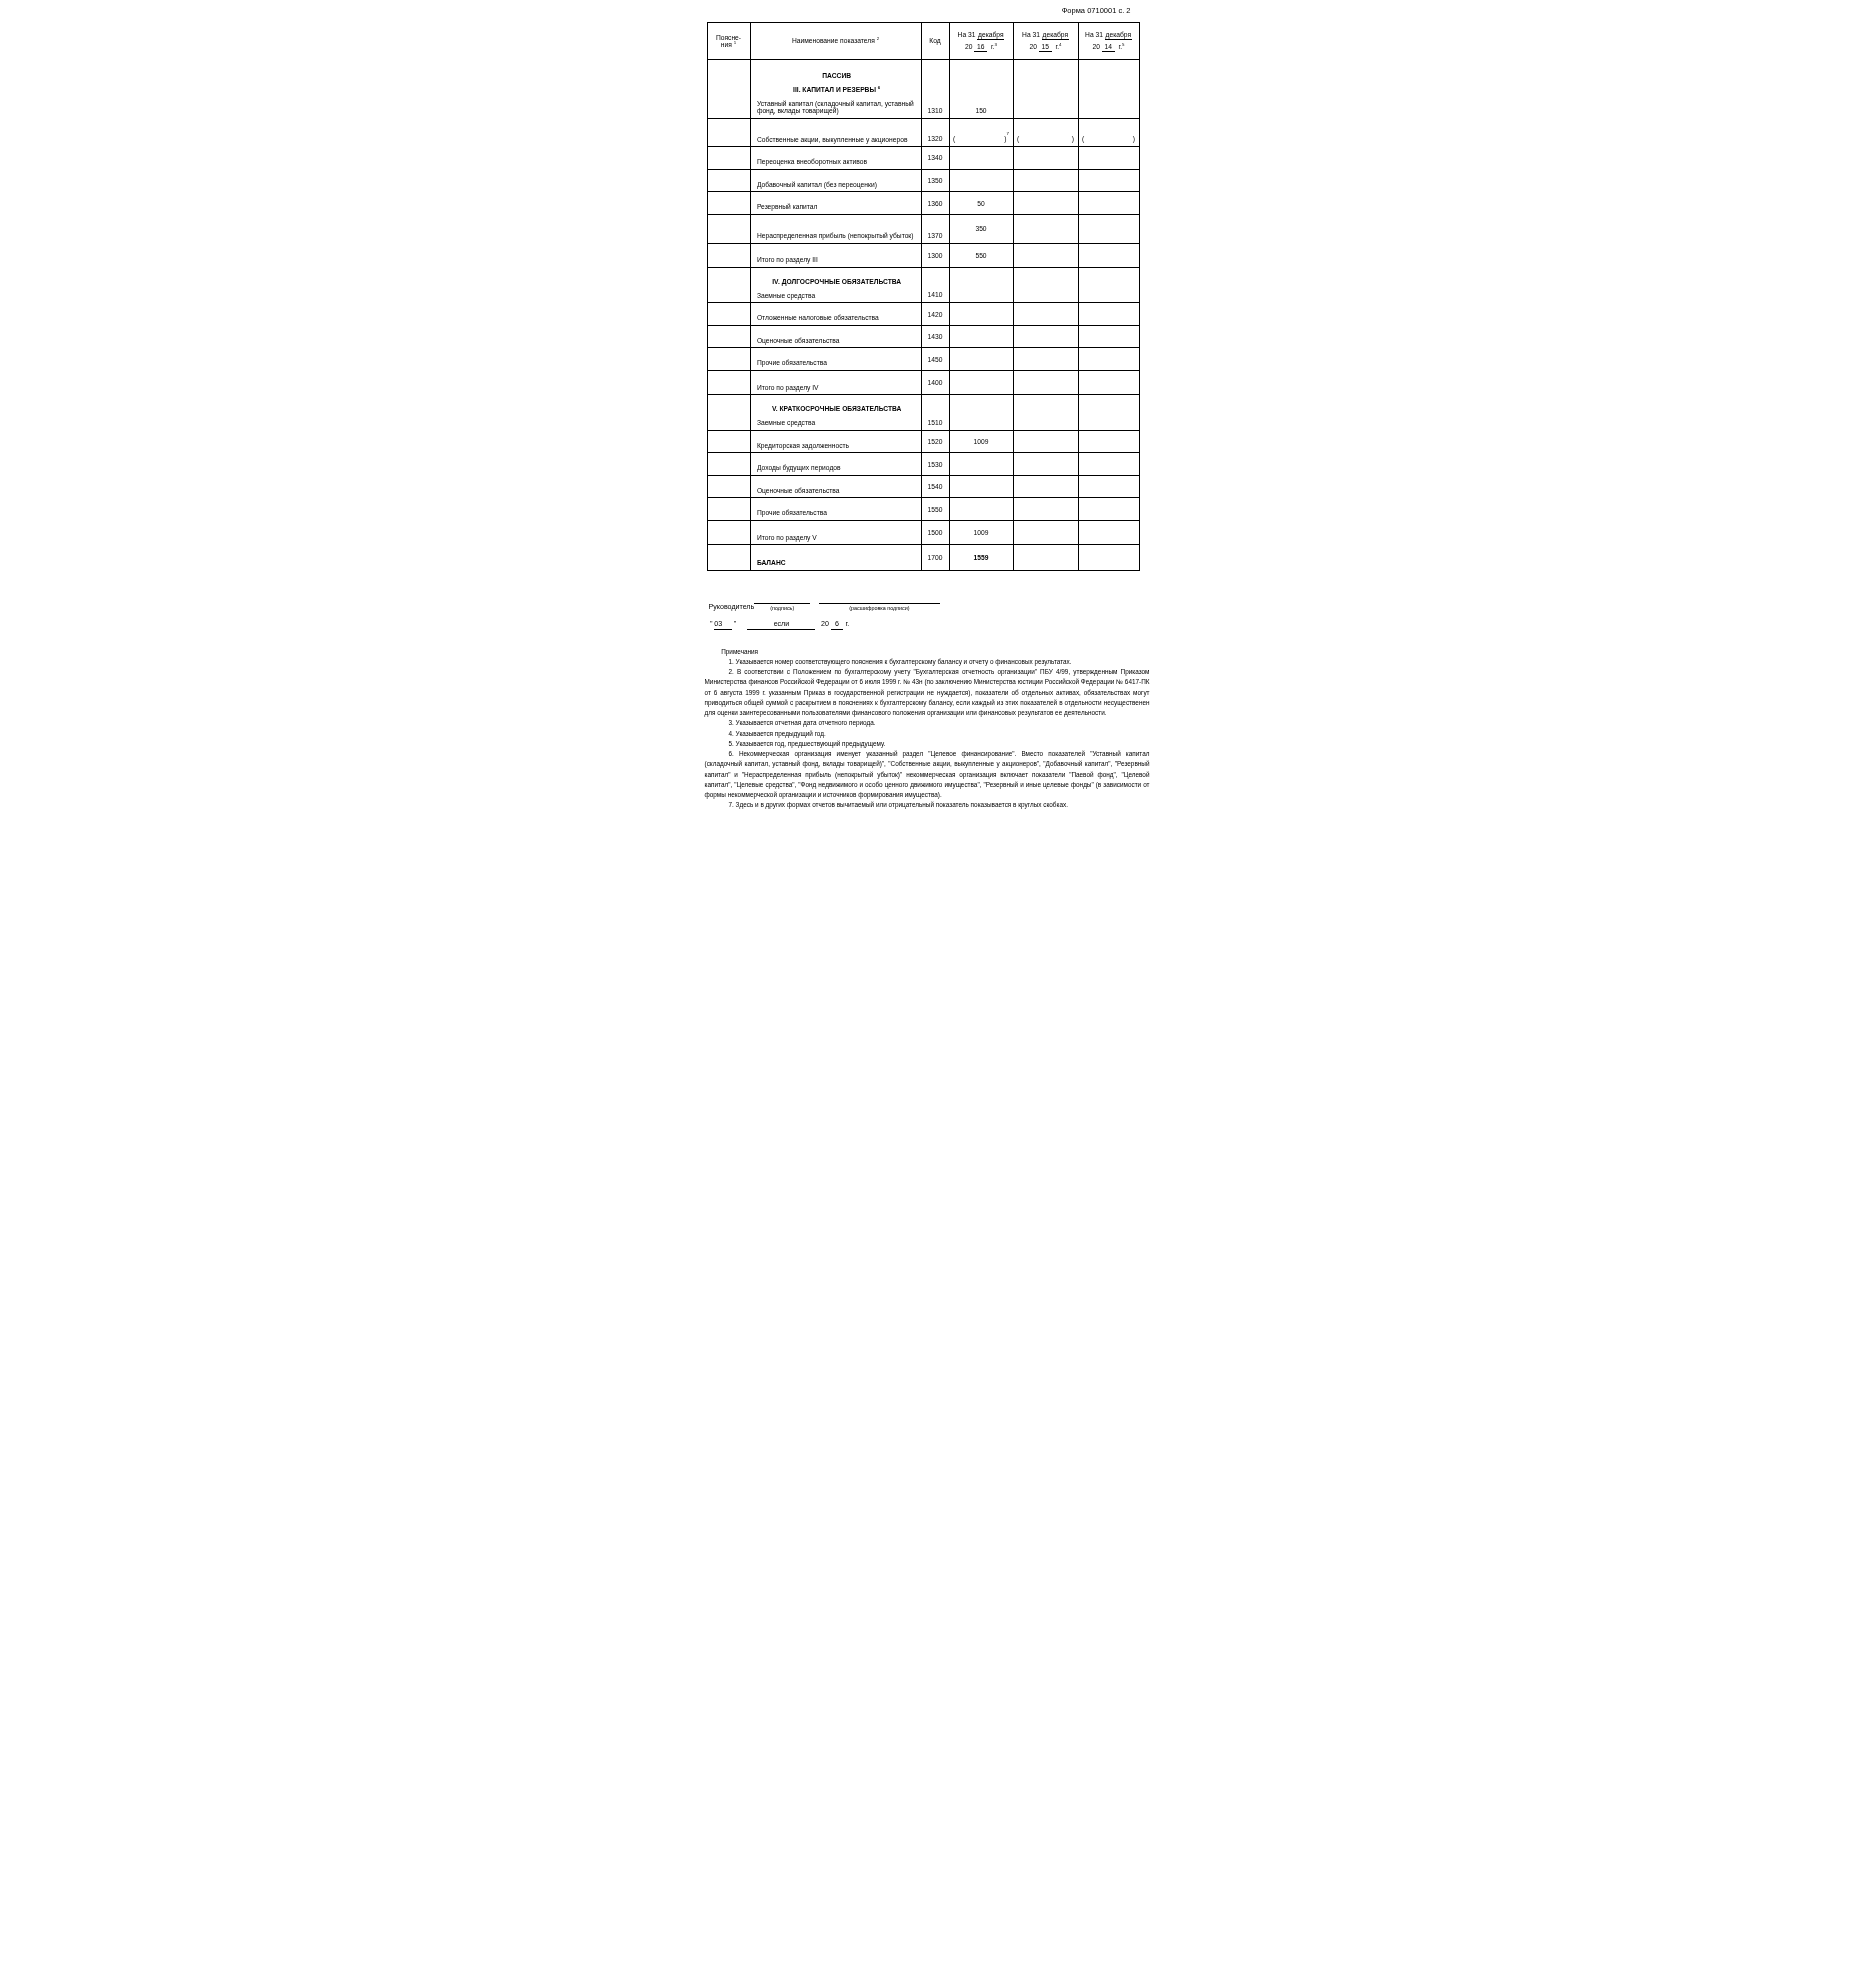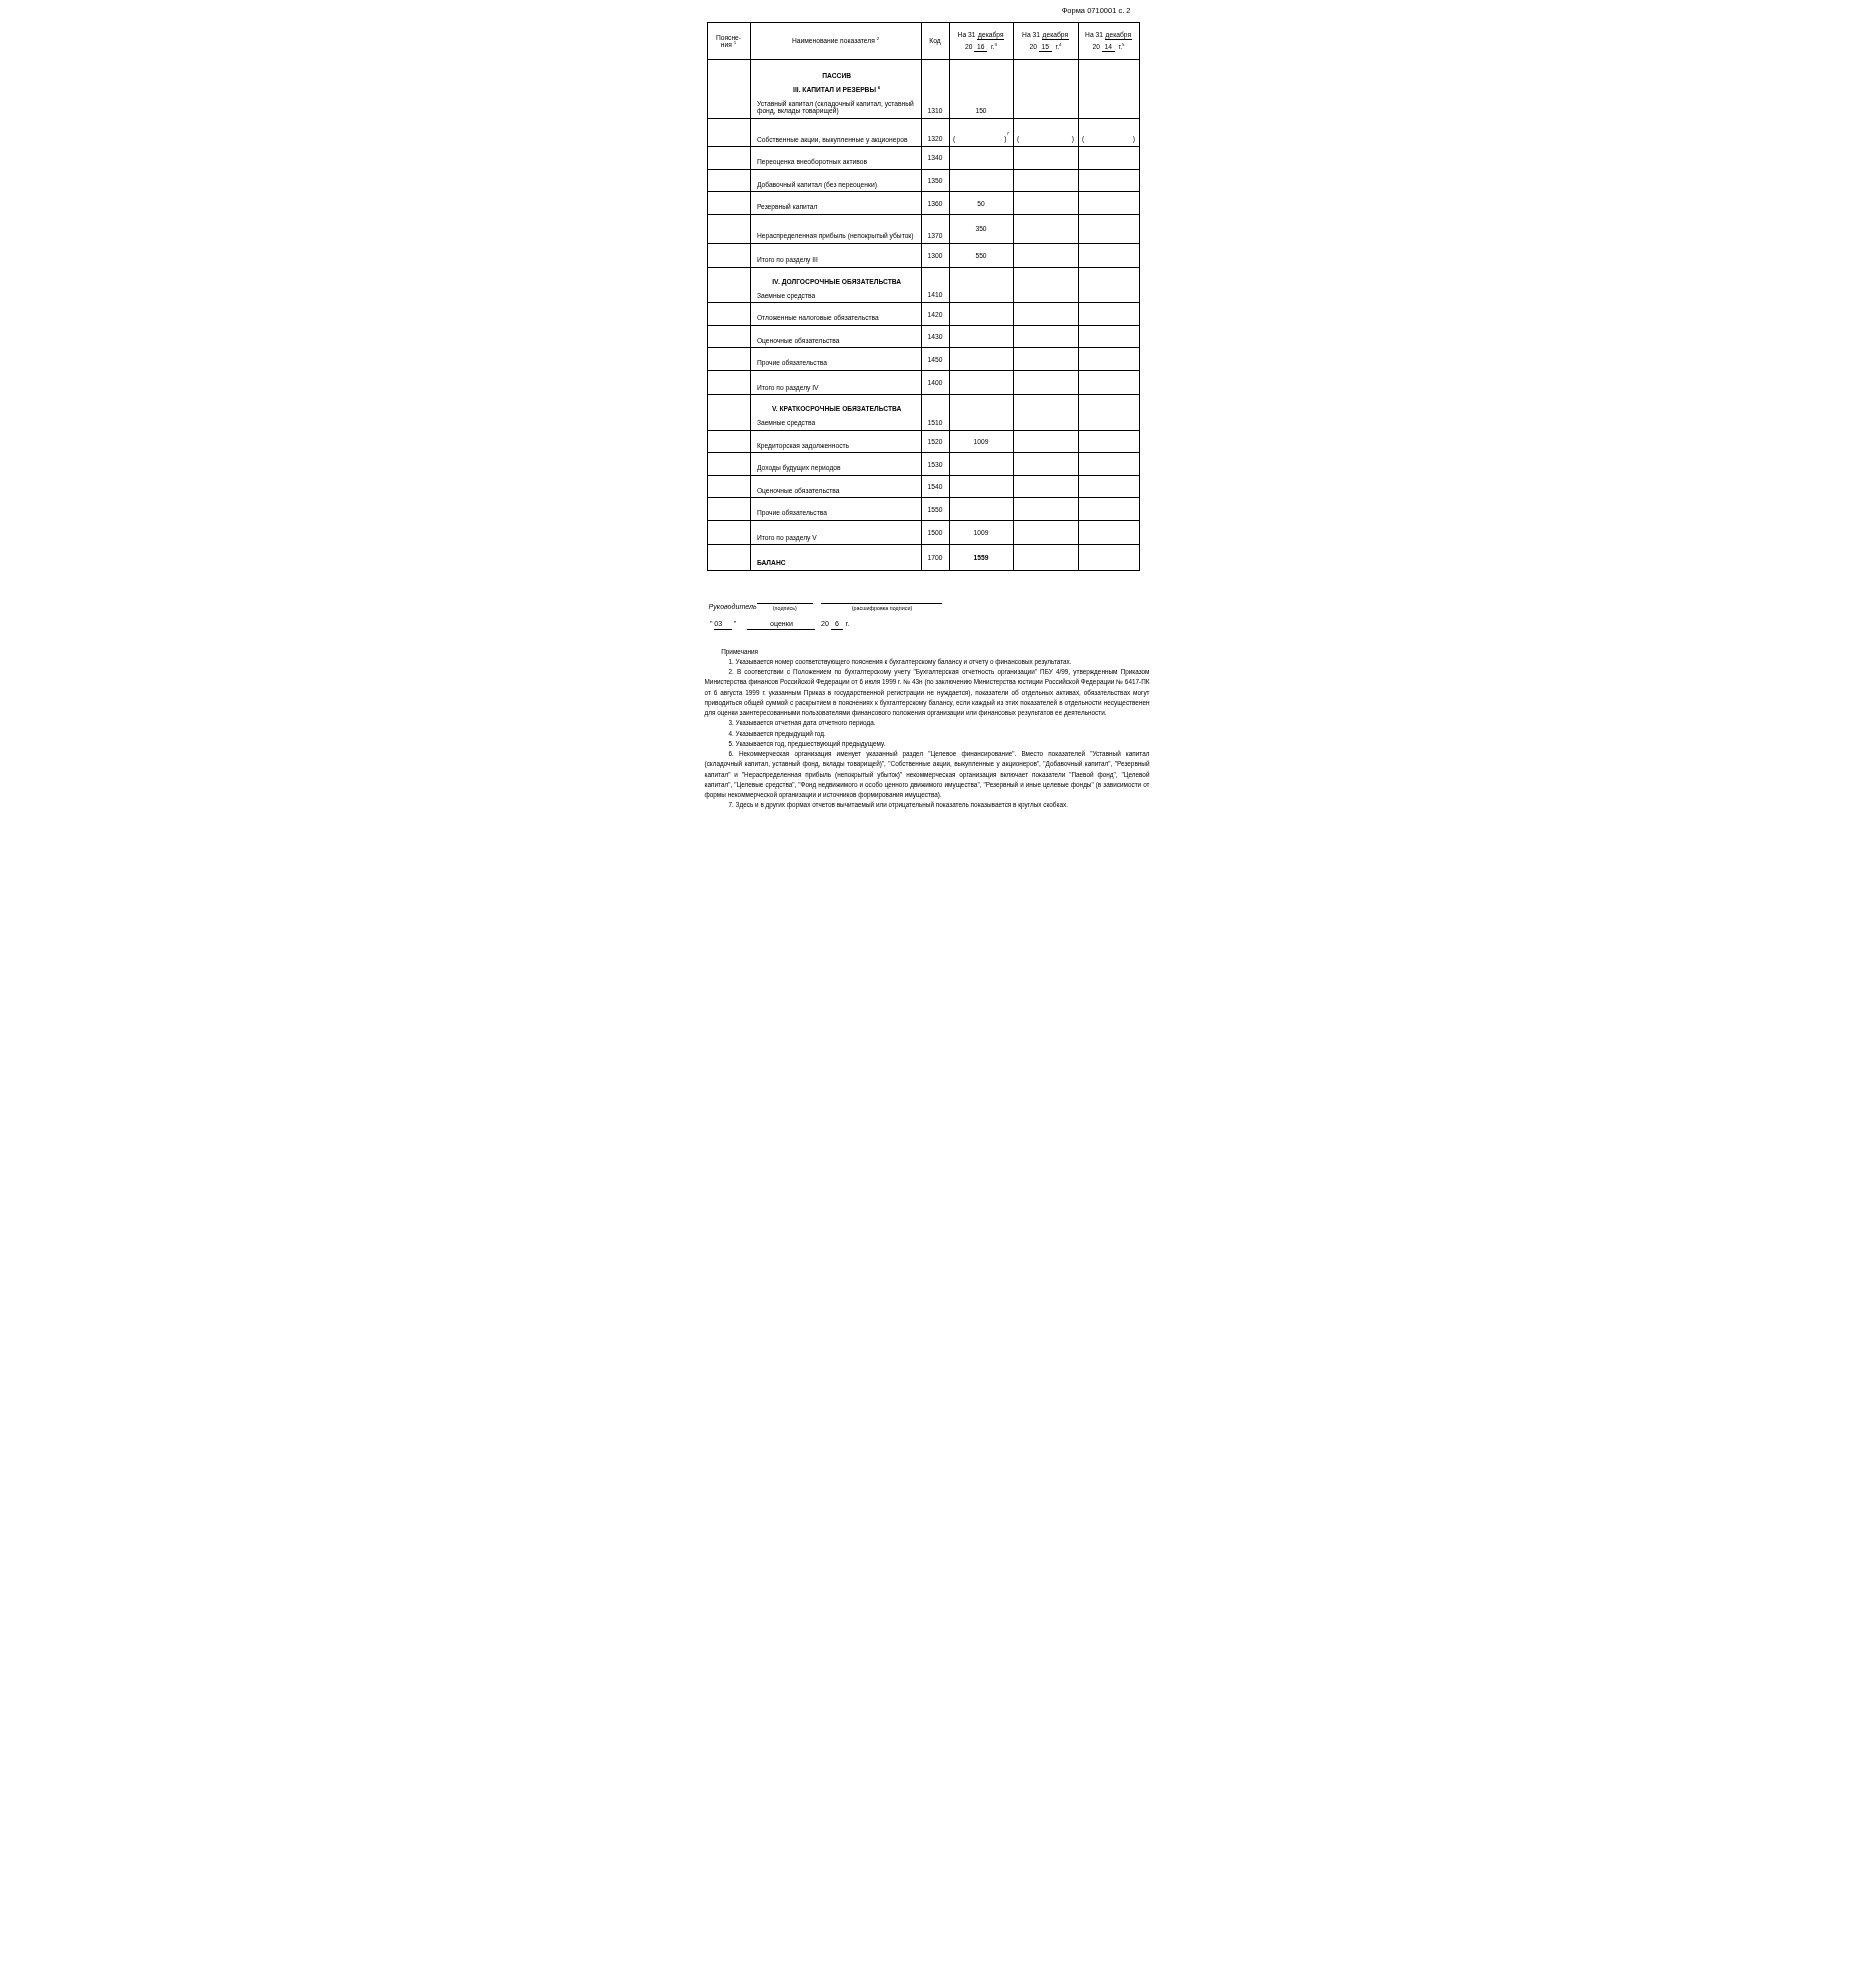--- a/index.html
+++ b/index.html
@@ -42,21 +42,21 @@
   tr.mid td{height:22px;}
   tr.std td{height:16px;}
   tr.sub td{height:17.5px;}
   tr.last td{height:19px;}
   .paren-wrap{display:flex;justify-content:space-between;align-items:flex-end;padding:0 1.2px;}
   .paren-wrap .pr{position:relative;}
   .paren-wrap sup{position:relative;top:-2.8px;}
 
   
   .sig-row{display:flex;align-items:flex-end;margin:25.4px 0 0 41px;font-size:7.1px;}
-  .sig-label{flex:none;margin-right:0;padding-bottom:0.8px;font-style:italic;}
+  .sig-label{flex:none;margin-right:0;padding-bottom:0.8px;}
   .sig-col1{width:56px;}
   .sig-col2{width:121px;margin-left:8.7px;}
   .sig-line{height:7.1px;border-bottom:0.8px solid #000;}
   .sig-cap{text-align:center;font-size:5.4px;margin-top:1.2px;white-space:nowrap;}
   .date-row{margin:8.7px 0 0 41px;font-size:7.1px;display:flex;align-items:baseline;}
   .date-row .q{margin:0 1.6px;}
   .u-day{display:inline-block;min-width:18px;text-align:left;border-bottom:0.8px solid #000;padding-bottom:0.8px;}
   .u-month{display:inline-block;min-width:68px;text-align:center;border-bottom:0.8px solid #000;margin:0 5.6px 0 9.5px;padding-bottom:0.8px;}
   .cent{margin-right:1.6px;}
   .u-year{display:inline-block;min-width:12.7px;text-align:center;border-bottom:0.8px solid #000;padding-bottom:0.8px;}
@@ -331,21 +331,21 @@
     <div class="sig-col2">
       <div class="sig-line"></div>
       <div class="sig-cap">(расшифровка подписи)</div>
     </div>
   </div>
 
   <div class="date-row">
     <span class="q">"</span>
     <span class="u-day">03</span>
     <span class="q">"</span>
-    <span class="u-month">оценки</span>
+    <span class="u-month">если</span>
     <span class="cent">20</span>
     <span class="u-year">6</span>
     <span class="gword">г.</span>
   </div>
 
   <div class="notes">
     <div class="notes-title">Примечания</div>
     <div id="notes-list">
         <p class="note-item">1.  Указывается номер соответствующего пояснения к бухгалтерскому балансу и отчету о финансовых результатах.</p>
         <p class="note-item">2.  В соответствии с Положением по бухгалтерскому учету "Бухгалтерская отчетность организации" ПБУ 4/99, утвержденным Приказом Министерства финансов Российской Федерации от 6 июля 1999 г. № 43н (по заключению Министерства юстиции Российской Федерации № 6417-ПК от 6 августа 1999 г. указанным Приказ в государственной регистрации не нуждается), показатели об отдельных активах, обязательствах могут приводиться общей суммой с раскрытием в пояснениях к бухгалтерскому балансу, если каждый из этих показателей в отдельности несущественен для оценки заинтересованными пользователями финансового положения организации или финансовых результатов ее деятельности.</p>

